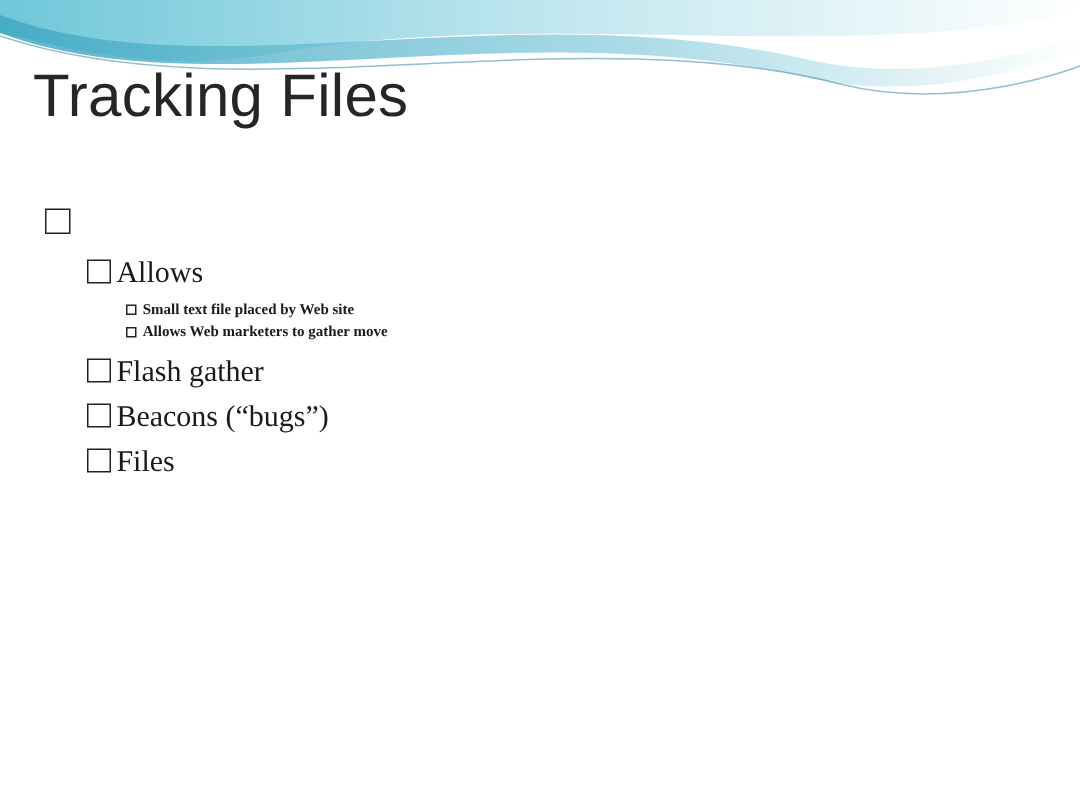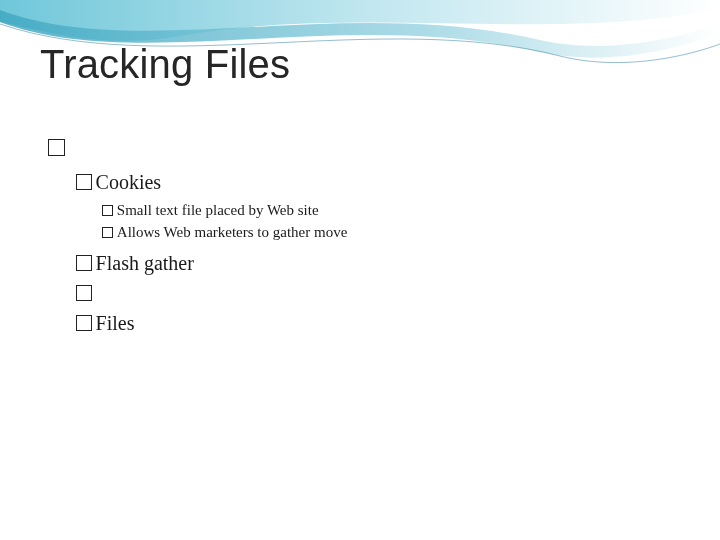--- a/index.html
+++ b/index.html
@@ -17,21 +17,21 @@
   .swoosh {
     position: absolute;
     top: 0;
     left: 0;
     width: 720px;
     height: 110px;
     pointer-events: none;
   }
   .content {
     position: relative;
-    padding: 42px 30px 0 40px;
+    padding: 42px 30px 0 22px;
   }
   .title {
     font-family: "Segoe UI Light", "Segoe UI", "Helvetica Neue", Arial, sans-serif;
     font-weight: 300;
     font-size: 40px;
     color: #262626;
     margin: 0 0 46px 0;
     letter-spacing: 0.2px;
   }
   ul {
@@ -55,22 +55,22 @@
     font-size: 20px;
     line-height: 1.5;
     margin-bottom: 0;
   }
   .lvl3 {
     margin-left: 26px;
     margin-top: 2px;
     margin-bottom: 4px;
   }
   .lvl3 > li {
-    font-size: 15px;
-    font-weight: normal;
+    font-size: 10px;
+    font-weight: bold;
     line-height: 1.5;
   }
   .bullet-box {
     display: inline-block;
     width: 0.78em;
     height: 0.78em;
     border: 1.4px solid #222;
     box-sizing: border-box;
     margin-right: 4px;
     vertical-align: -1px;
@@ -109,35 +109,35 @@
 </svg>
 
 <div class="content">
   <h1 class="title">Tracking Files</h1>
 
   <ul class="lvl1">
     <li>
       <span class="bullet-box"></span>
       <ul class="lvl2">
         <li>
-          <span class="bullet-box"></span><span>Cookies</span>
+          <span class="bullet-box"></span><span>Allows</span>
           <ul class="lvl3">
             <li>
               <span class="bullet-box-sm"></span><span>Small text file placed by Web site</span>
             </li>
             <li>
               <span class="bullet-box-sm"></span><span>Allows Web marketers to gather move</span>
             </li>
           </ul>
         </li>
         <li>
           <span class="bullet-box"></span><span>Flash gather</span>
         </li>
         <li>
-          <span class="bullet-box"></span>
+          <span class="bullet-box"></span><span>Beacons (“bugs”)</span>
         </li>
         <li>
           <span class="bullet-box"></span><span>Files</span>
         </li>
       </ul>
     </li>
   </ul>
 </div>
 
 </body></html>

